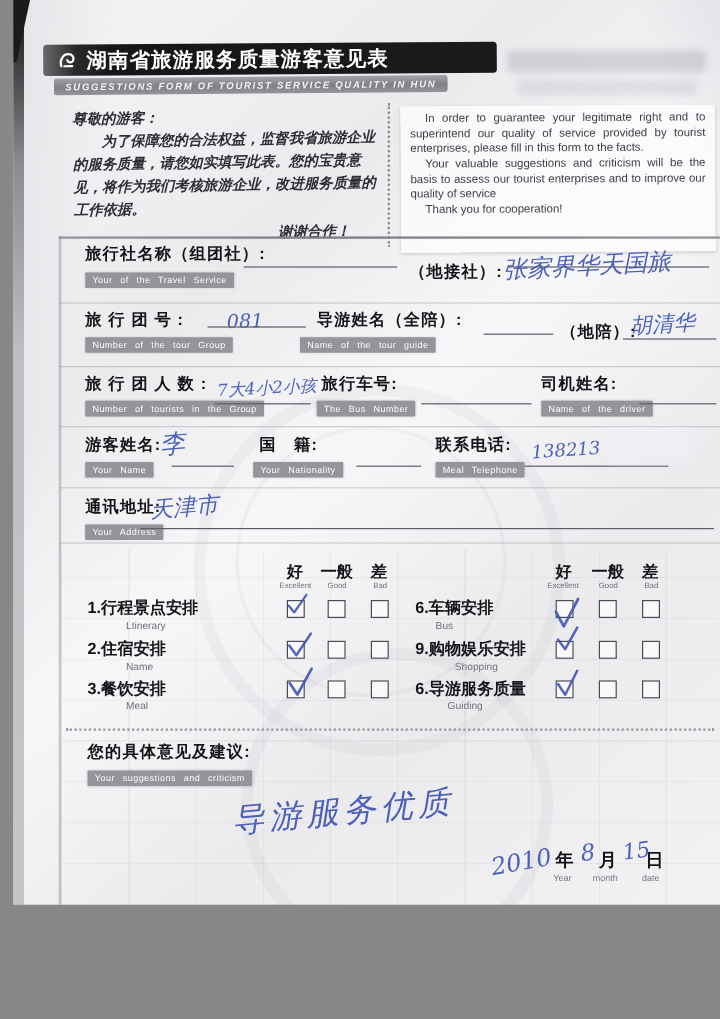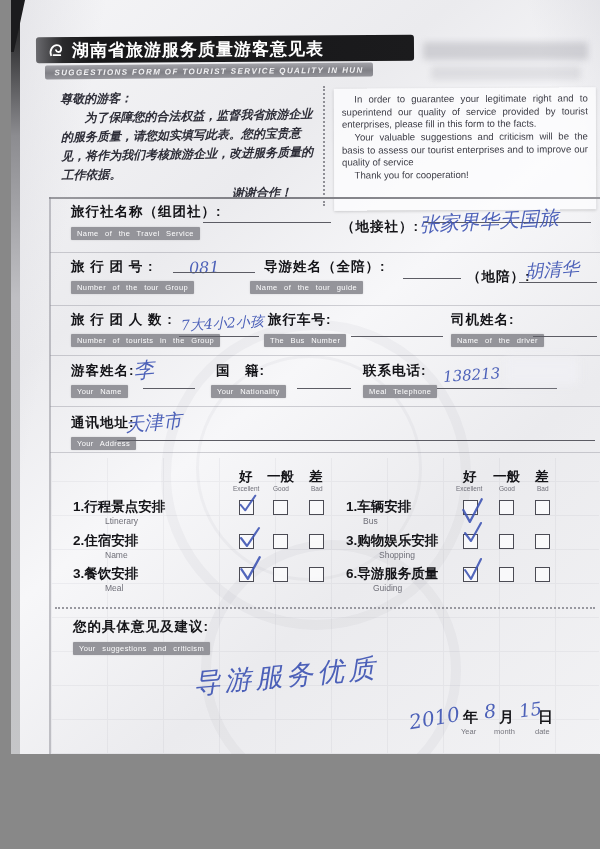--- a/index.html
+++ b/index.html
@@ -129,21 +129,21 @@
   <div class="vline" style="left:38px;top:197px;height:558px;"></div>
   <div class="vline" style="left:590px;top:197px;height:558px;"></div>
   <div class="rowline" style="left:39px;top:252px;width:551px;"></div>
   <div class="rowline" style="left:39px;top:305px;width:551px;"></div>
   <div class="rowline" style="left:39px;top:355px;width:551px;"></div>
   <div class="rowline" style="left:39px;top:406px;width:551px;"></div>
   <div class="rowline" style="left:39px;top:452px;width:551px;"></div>
   <div class="hline" style="left:38px;top:754px;width:553px;height:1.5px;"></div>
 
   <div class="cn-label" style="left:60px;top:203px;">旅行社名称（组团社）:</div>
-  <div class="en-tag" style="left:60px;top:227px;">Name of the Travel Service</div>
+  <div class="en-tag" style="left:60px;top:227px;">Your of the Travel Service</div>
   <div class="wline" style="left:192px;top:222px;width:128px;"></div>
   <div class="cn-label" style="left:330px;top:218px;">（地接社）:</div>
   <div class="wline" style="left:412px;top:222px;width:168px;"></div>
   <div class="hw" style="left:408px;top:208px;font-size:20px;transform:rotate(-3deg);">张家界华天国旅</div>
 
   <div class="cn-label" style="left:60px;top:258px;">旅 行 团 号 :</div>
   <div class="en-tag" style="left:60px;top:281px;">Number of the tour Group</div>
   <div class="hw" style="left:178px;top:258px;font-size:16px;transform:rotate(-2deg);">081</div>
   <div class="wline" style="left:162px;top:272px;width:82px;"></div>
   <div class="cn-label" style="left:253px;top:258px;">导游姓名（全陪）:</div>
@@ -216,30 +216,30 @@
 
   <div class="item-label" style="left:62px;top:565px;">3.餐饮安排</div>
   <div class="item-en" style="left:94px;top:583px;">Meal</div>
   <div class="cb" style="left:228px;top:567px;"></div>
   <div class="cb" style="left:262px;top:567px;"></div>
   <div class="cb" style="left:298px;top:567px;"></div>
   <svg class="check" style="left:226px;top:552px;width:26px;height:32px;" viewBox="0 0 24 24">
       <path d="M4 13 L10 22 L21 2"></path>
     </svg>
 
-  <div class="item-label" style="left:335px;top:498px;">1.车辆安排</div>
+  <div class="item-label" style="left:335px;top:498px;">6.车辆安排</div>
   <div class="item-en" style="left:352px;top:516px;">Bus</div>
   <div class="cb" style="left:452px;top:500px;"></div>
   <div class="cb" style="left:488px;top:500px;"></div>
   <div class="cb" style="left:524px;top:500px;"></div>
   <svg class="check" style="left:448px;top:490px;width:26px;height:40px;" viewBox="0 0 24 24">
       <path d="M4 12 L10 23 L21 2"></path>
     </svg>
 
-  <div class="item-label" style="left:335px;top:532px;">3.购物娱乐安排</div>
+  <div class="item-label" style="left:335px;top:532px;">9.购物娱乐安排</div>
   <div class="item-en" style="left:368px;top:550px;">Shopping</div>
   <div class="cb" style="left:452px;top:534px;"></div>
   <div class="cb" style="left:488px;top:534px;"></div>
   <div class="cb" style="left:524px;top:534px;"></div>
   <svg class="check" style="left:450px;top:518px;width:24px;height:28px;" viewBox="0 0 24 24">
       <path d="M4 13 L10 21 L20 3"></path>
     </svg>
 
   <div class="item-label" style="left:335px;top:565px;">6.导游服务质量</div>
   <div class="item-en" style="left:362px;top:583px;">Guiding</div>

